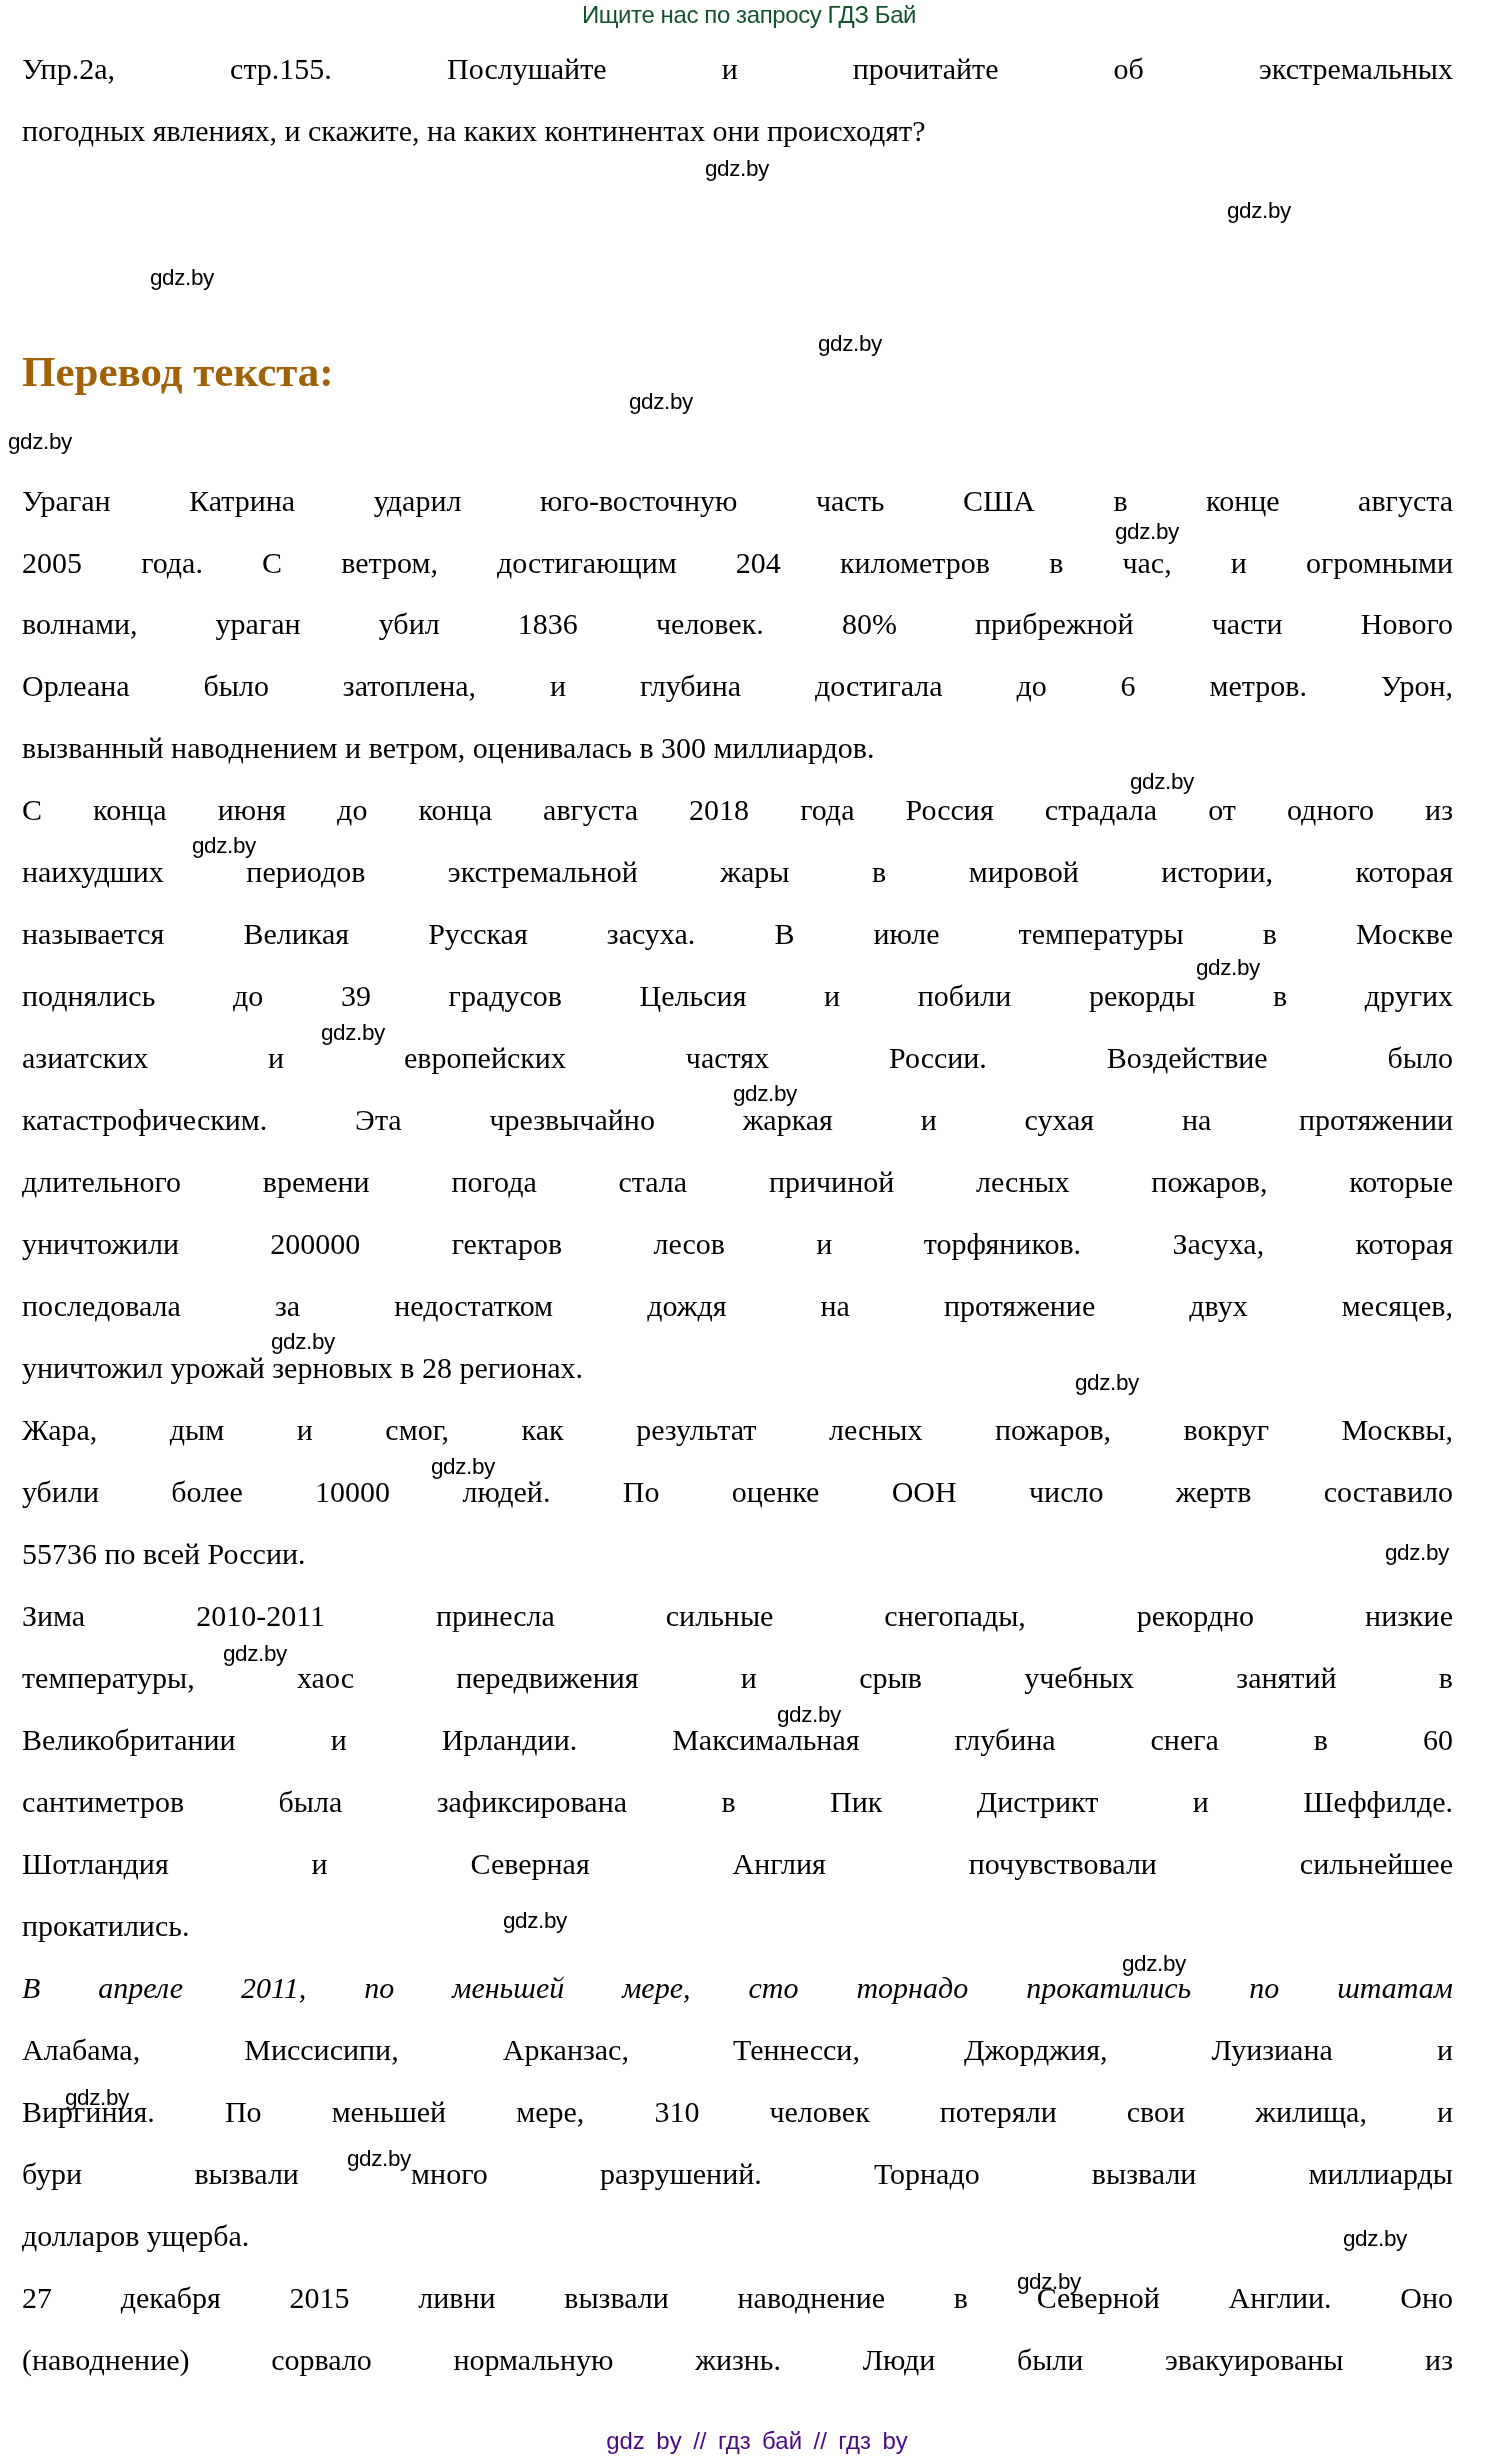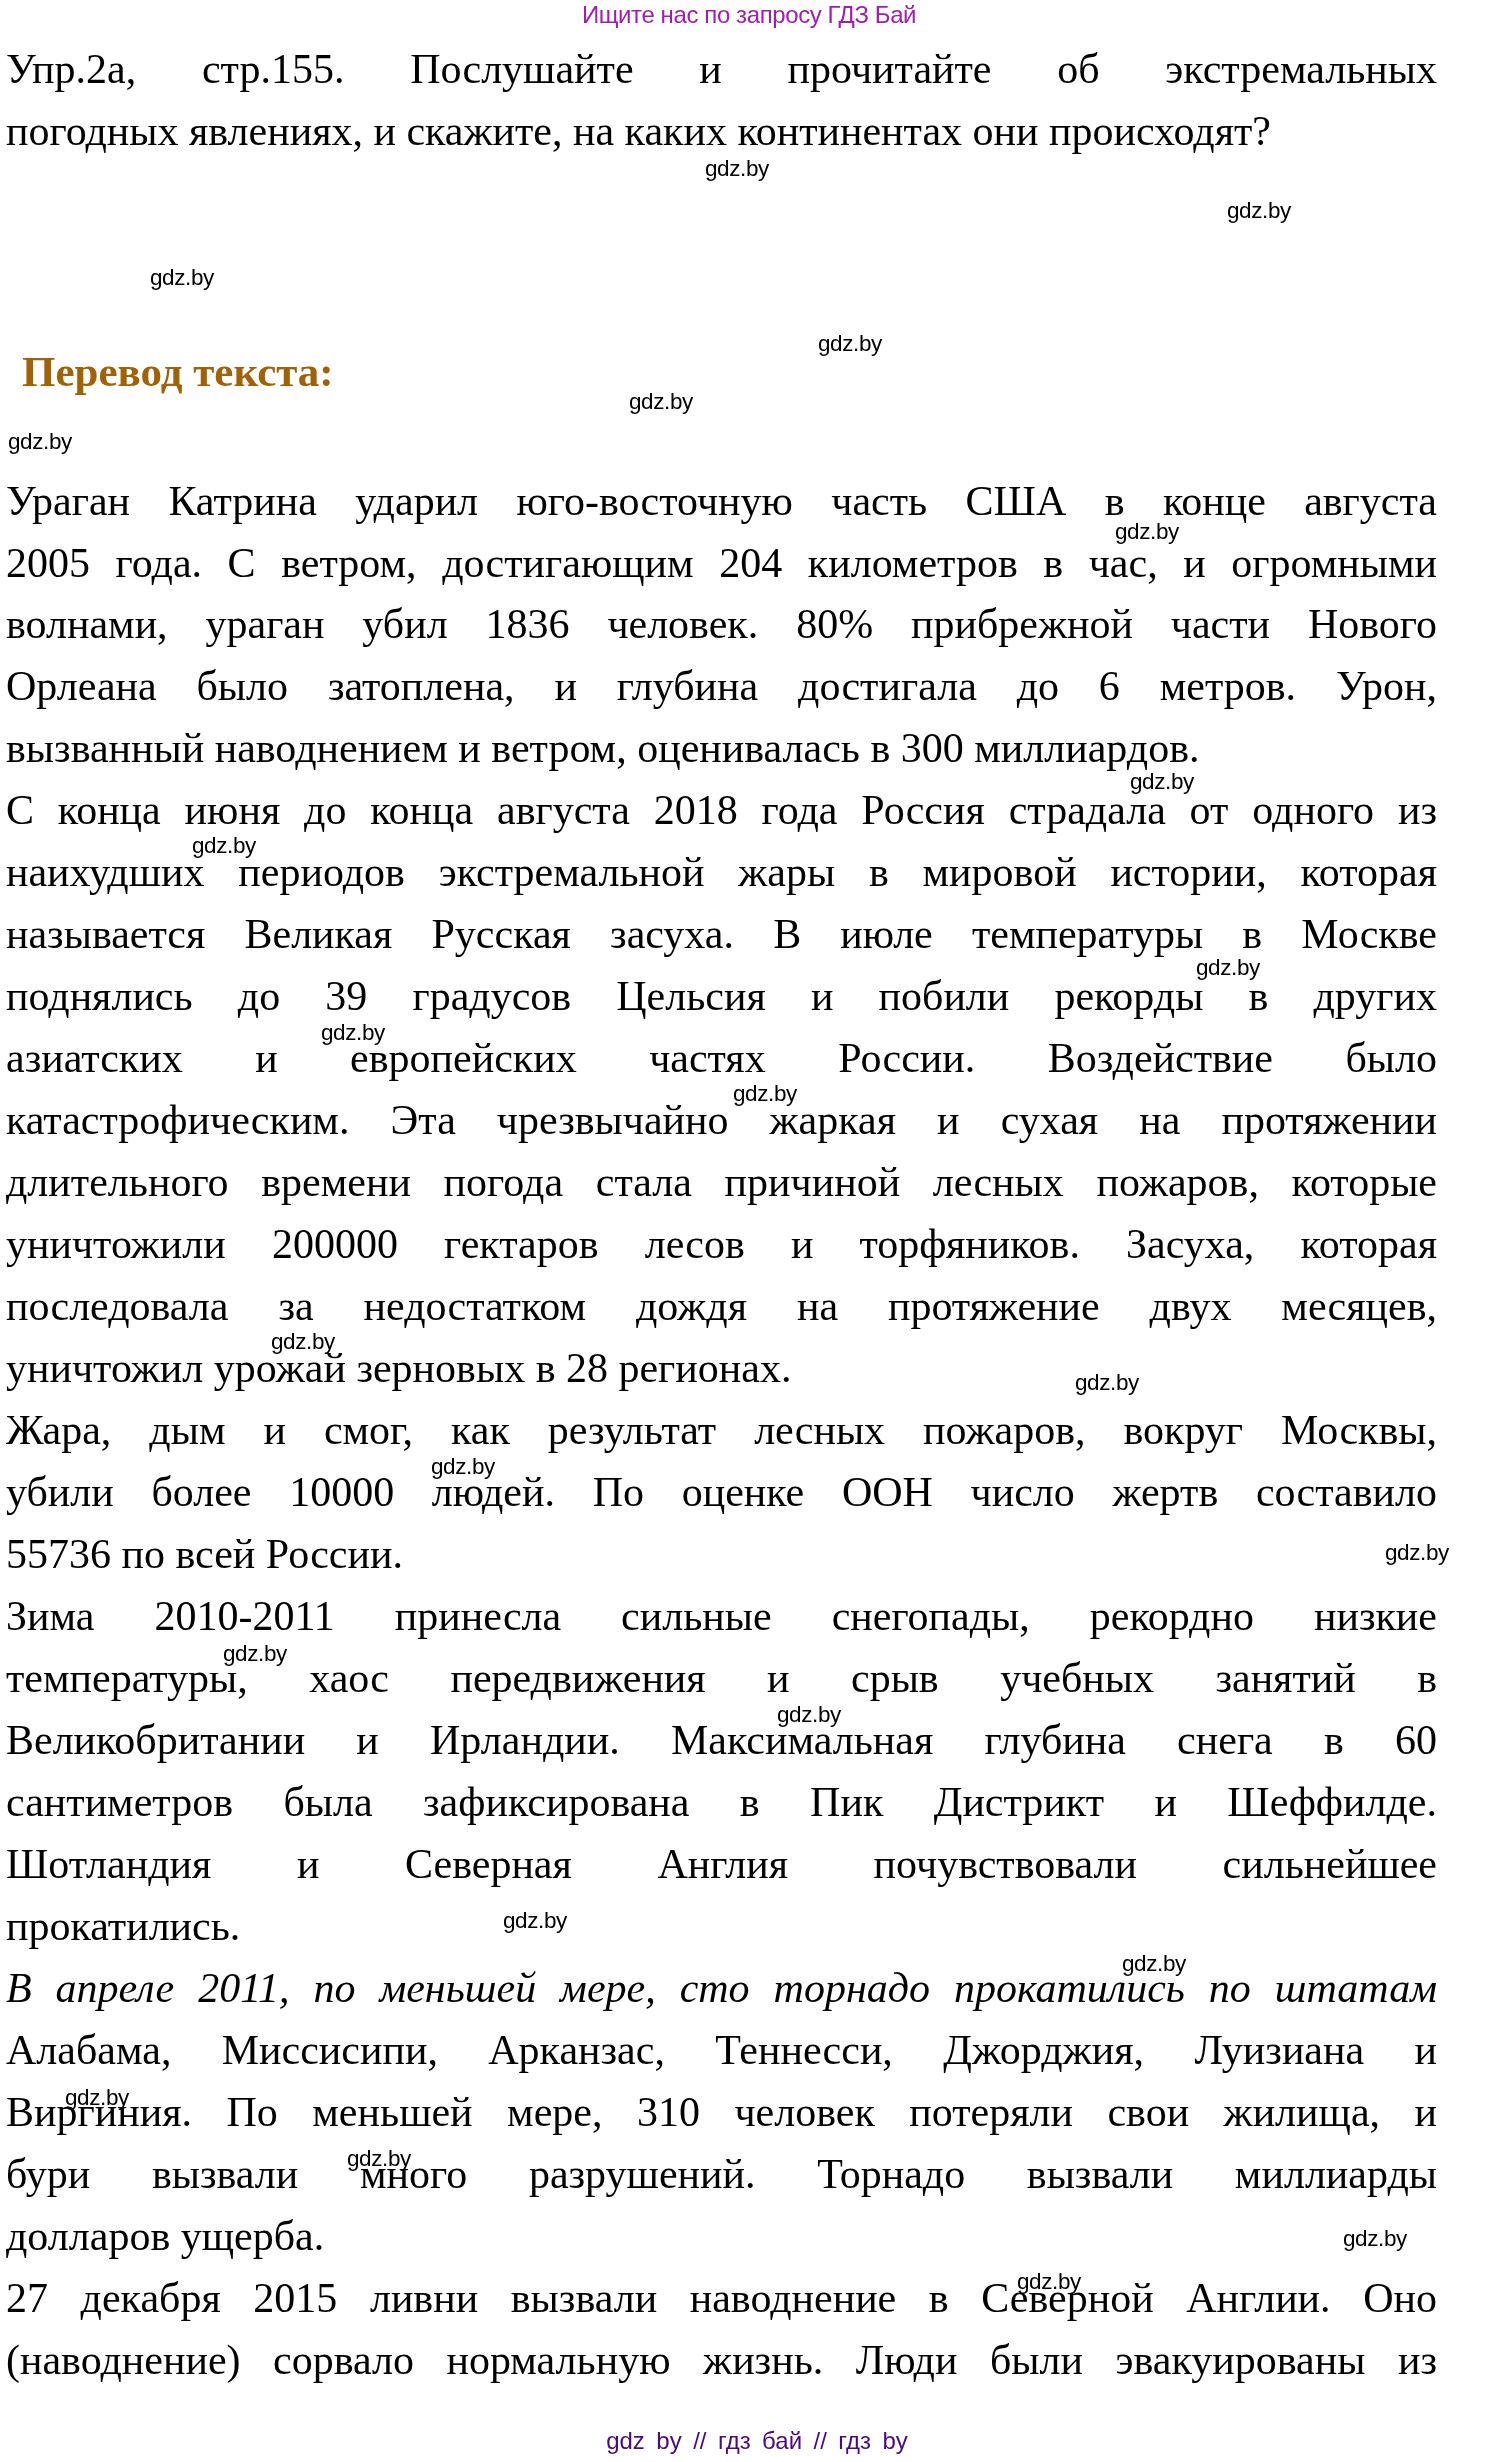--- a/index.html
+++ b/index.html
@@ -1,29 +1,29 @@
 <!DOCTYPE html>
 <html style="font-size:13px"><head>
 <meta charset="utf-8">
 <style>
   html, body { margin: 0; padding: 0; background: #ffffff; }
   body { width: 1498px; height: 2462px; position: relative; overflow: hidden; }
   .site-banner {
     position: absolute; left: 0; top: 0; width: 1498px; height: 29px;
     text-align: center; font-family: "Liberation Sans", sans-serif;
-    font-size: 24px; line-height: 29px; color: #a21caf; letter-spacing: -0.4px;
+    font-size: 24px; line-height: 29px; color: #14532d; letter-spacing: -0.4px;
   }
   .footer-banner {
     position: absolute; left: 0; top: 2425px; width: 1498px; height: 32px;
     text-align: center; font-family: "Liberation Sans", sans-serif;
     font-size: 24px; line-height: 32px; color: #4a0a80; word-spacing: 4.8px; margin-left: 8px;
   }
   .line {
-    position: absolute; left: 6px; width: 1431px;
-    font-family: "Liberation Serif", serif; font-size: 42px;
+    position: absolute; left: 22px; width: 1431px;
+    font-family: "Liberation Serif", serif; font-size: 30px;
     line-height: 48px; height: 48px; color: #000000;
     white-space: nowrap; text-align: justify; text-align-last: justify;
     transform-origin: left top;
   }
   .line.last { text-align-last: left; }
   .heading {
     position: absolute; left: 22px; top: 348px;
     font-family: "Liberation Serif", serif; font-weight: bold;
     font-size: 43px; line-height: 48px; color: #a16207;
   }

